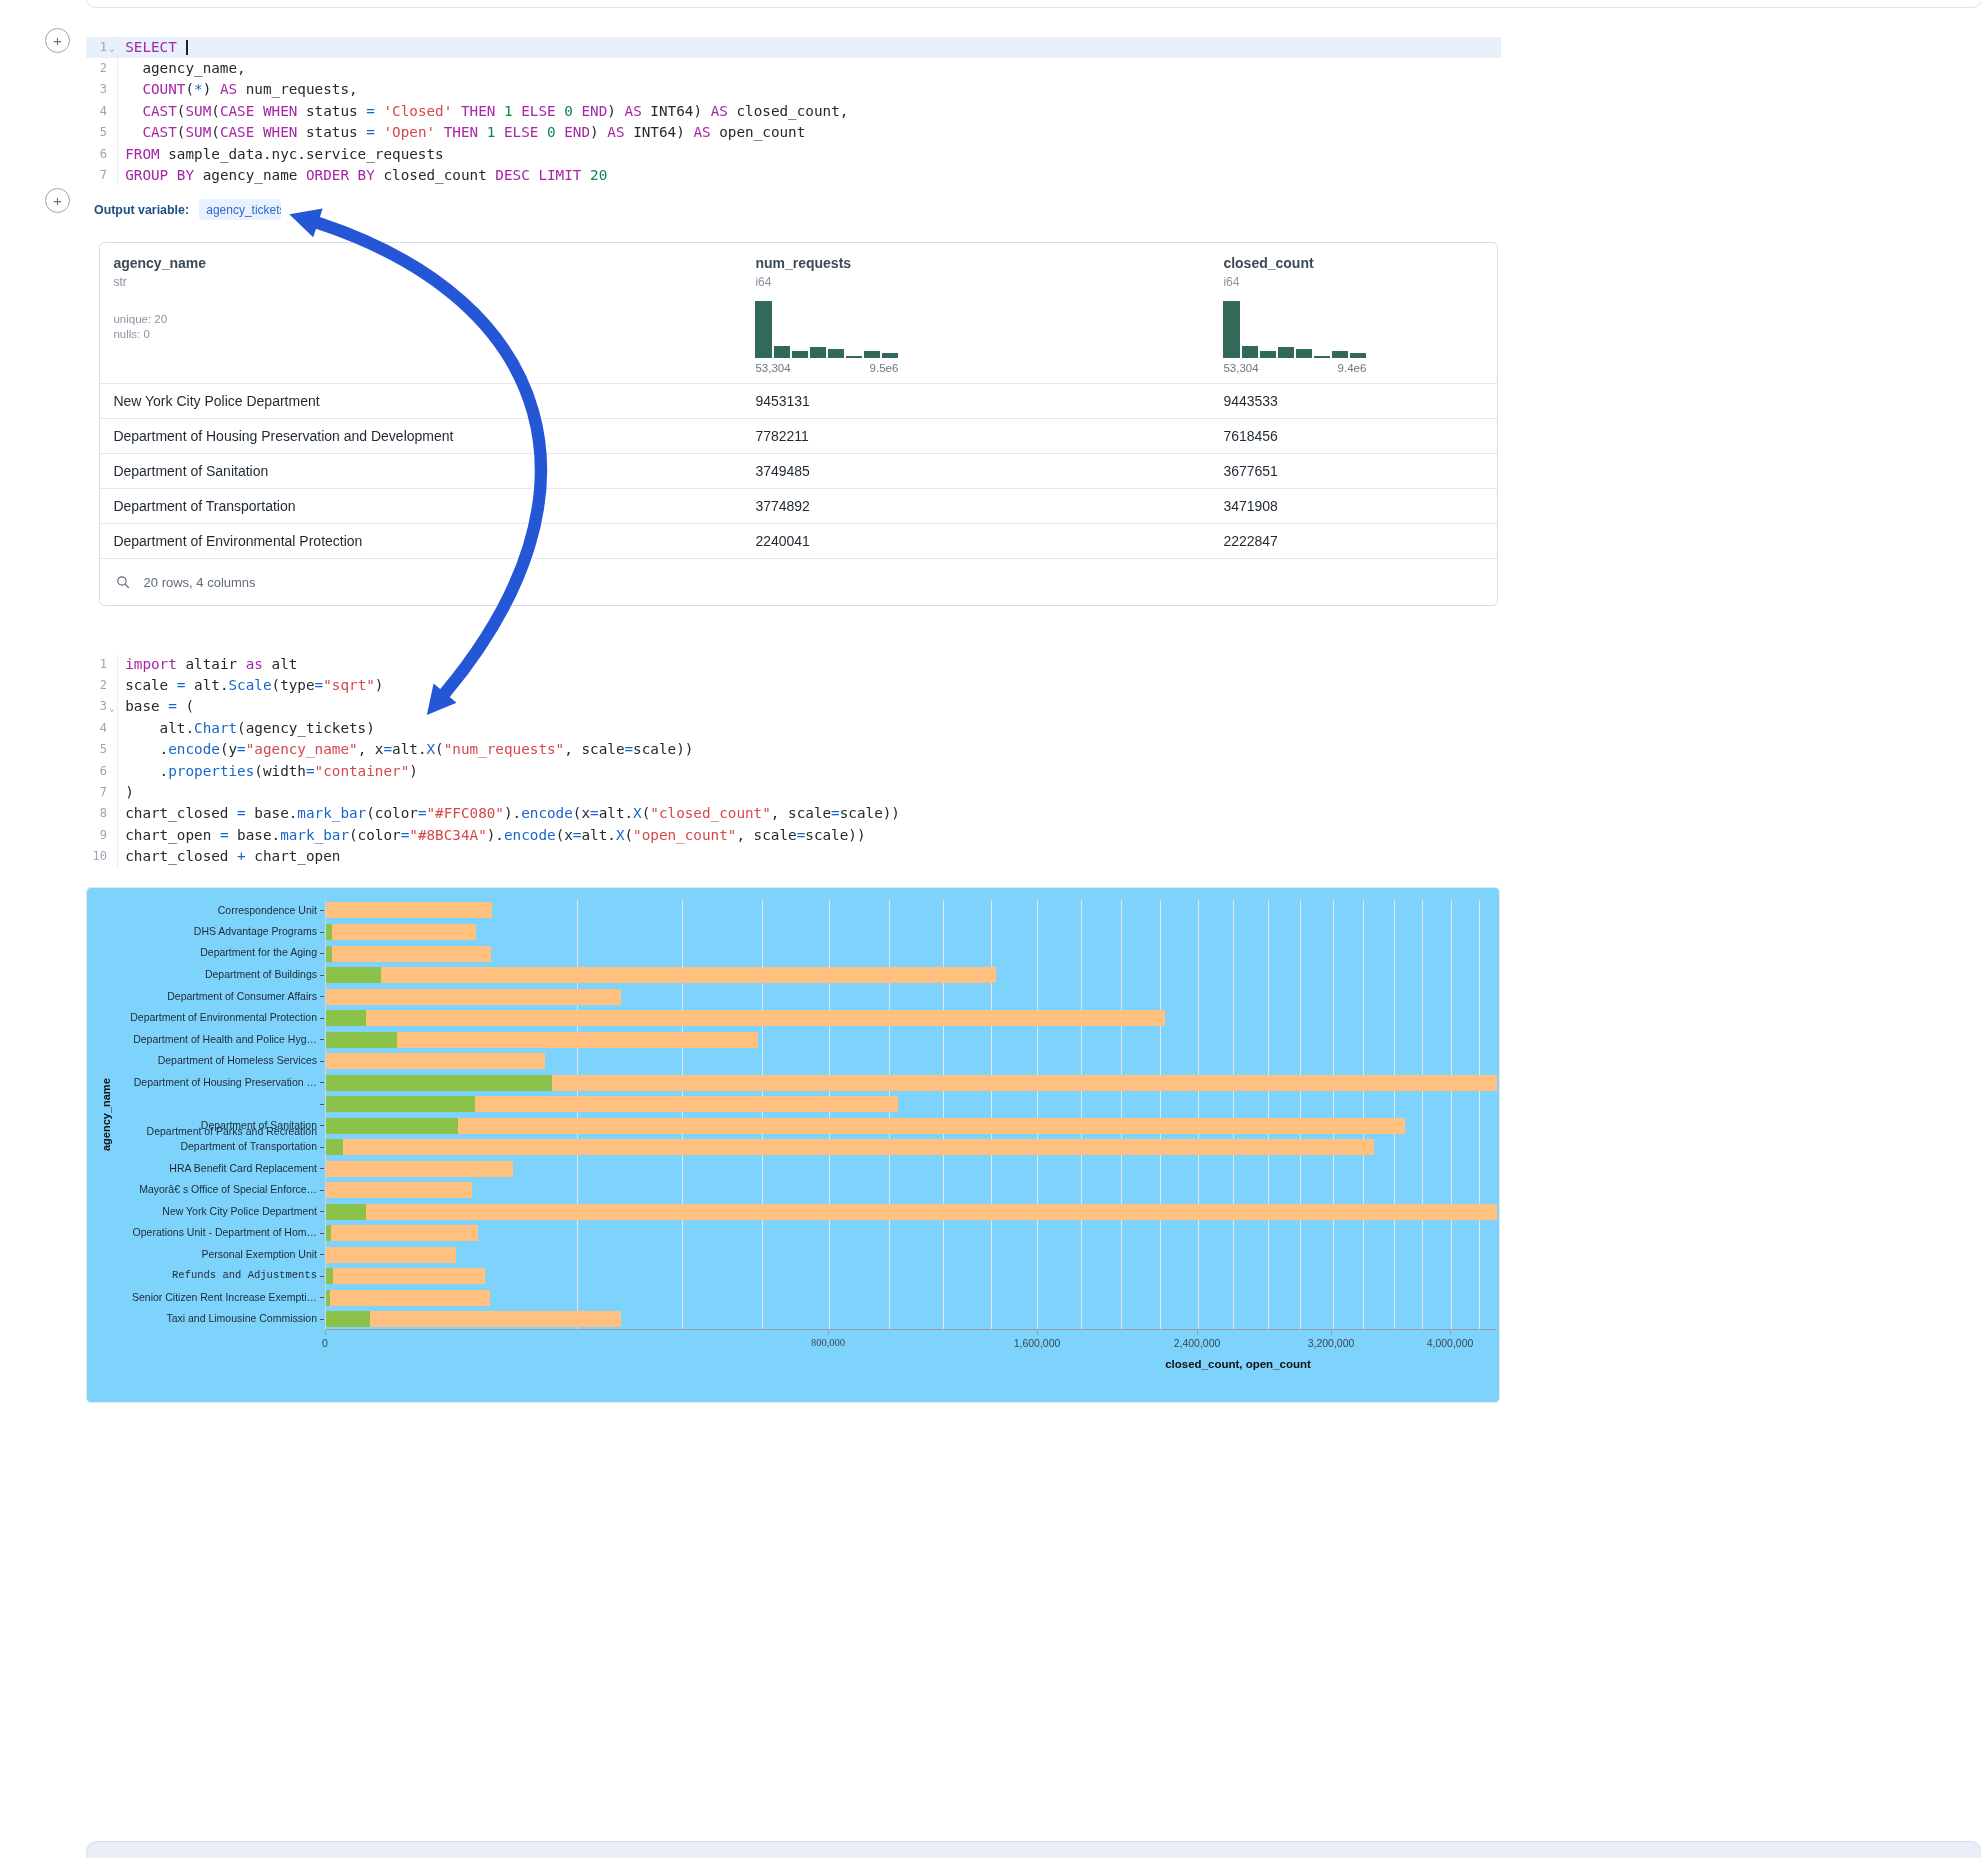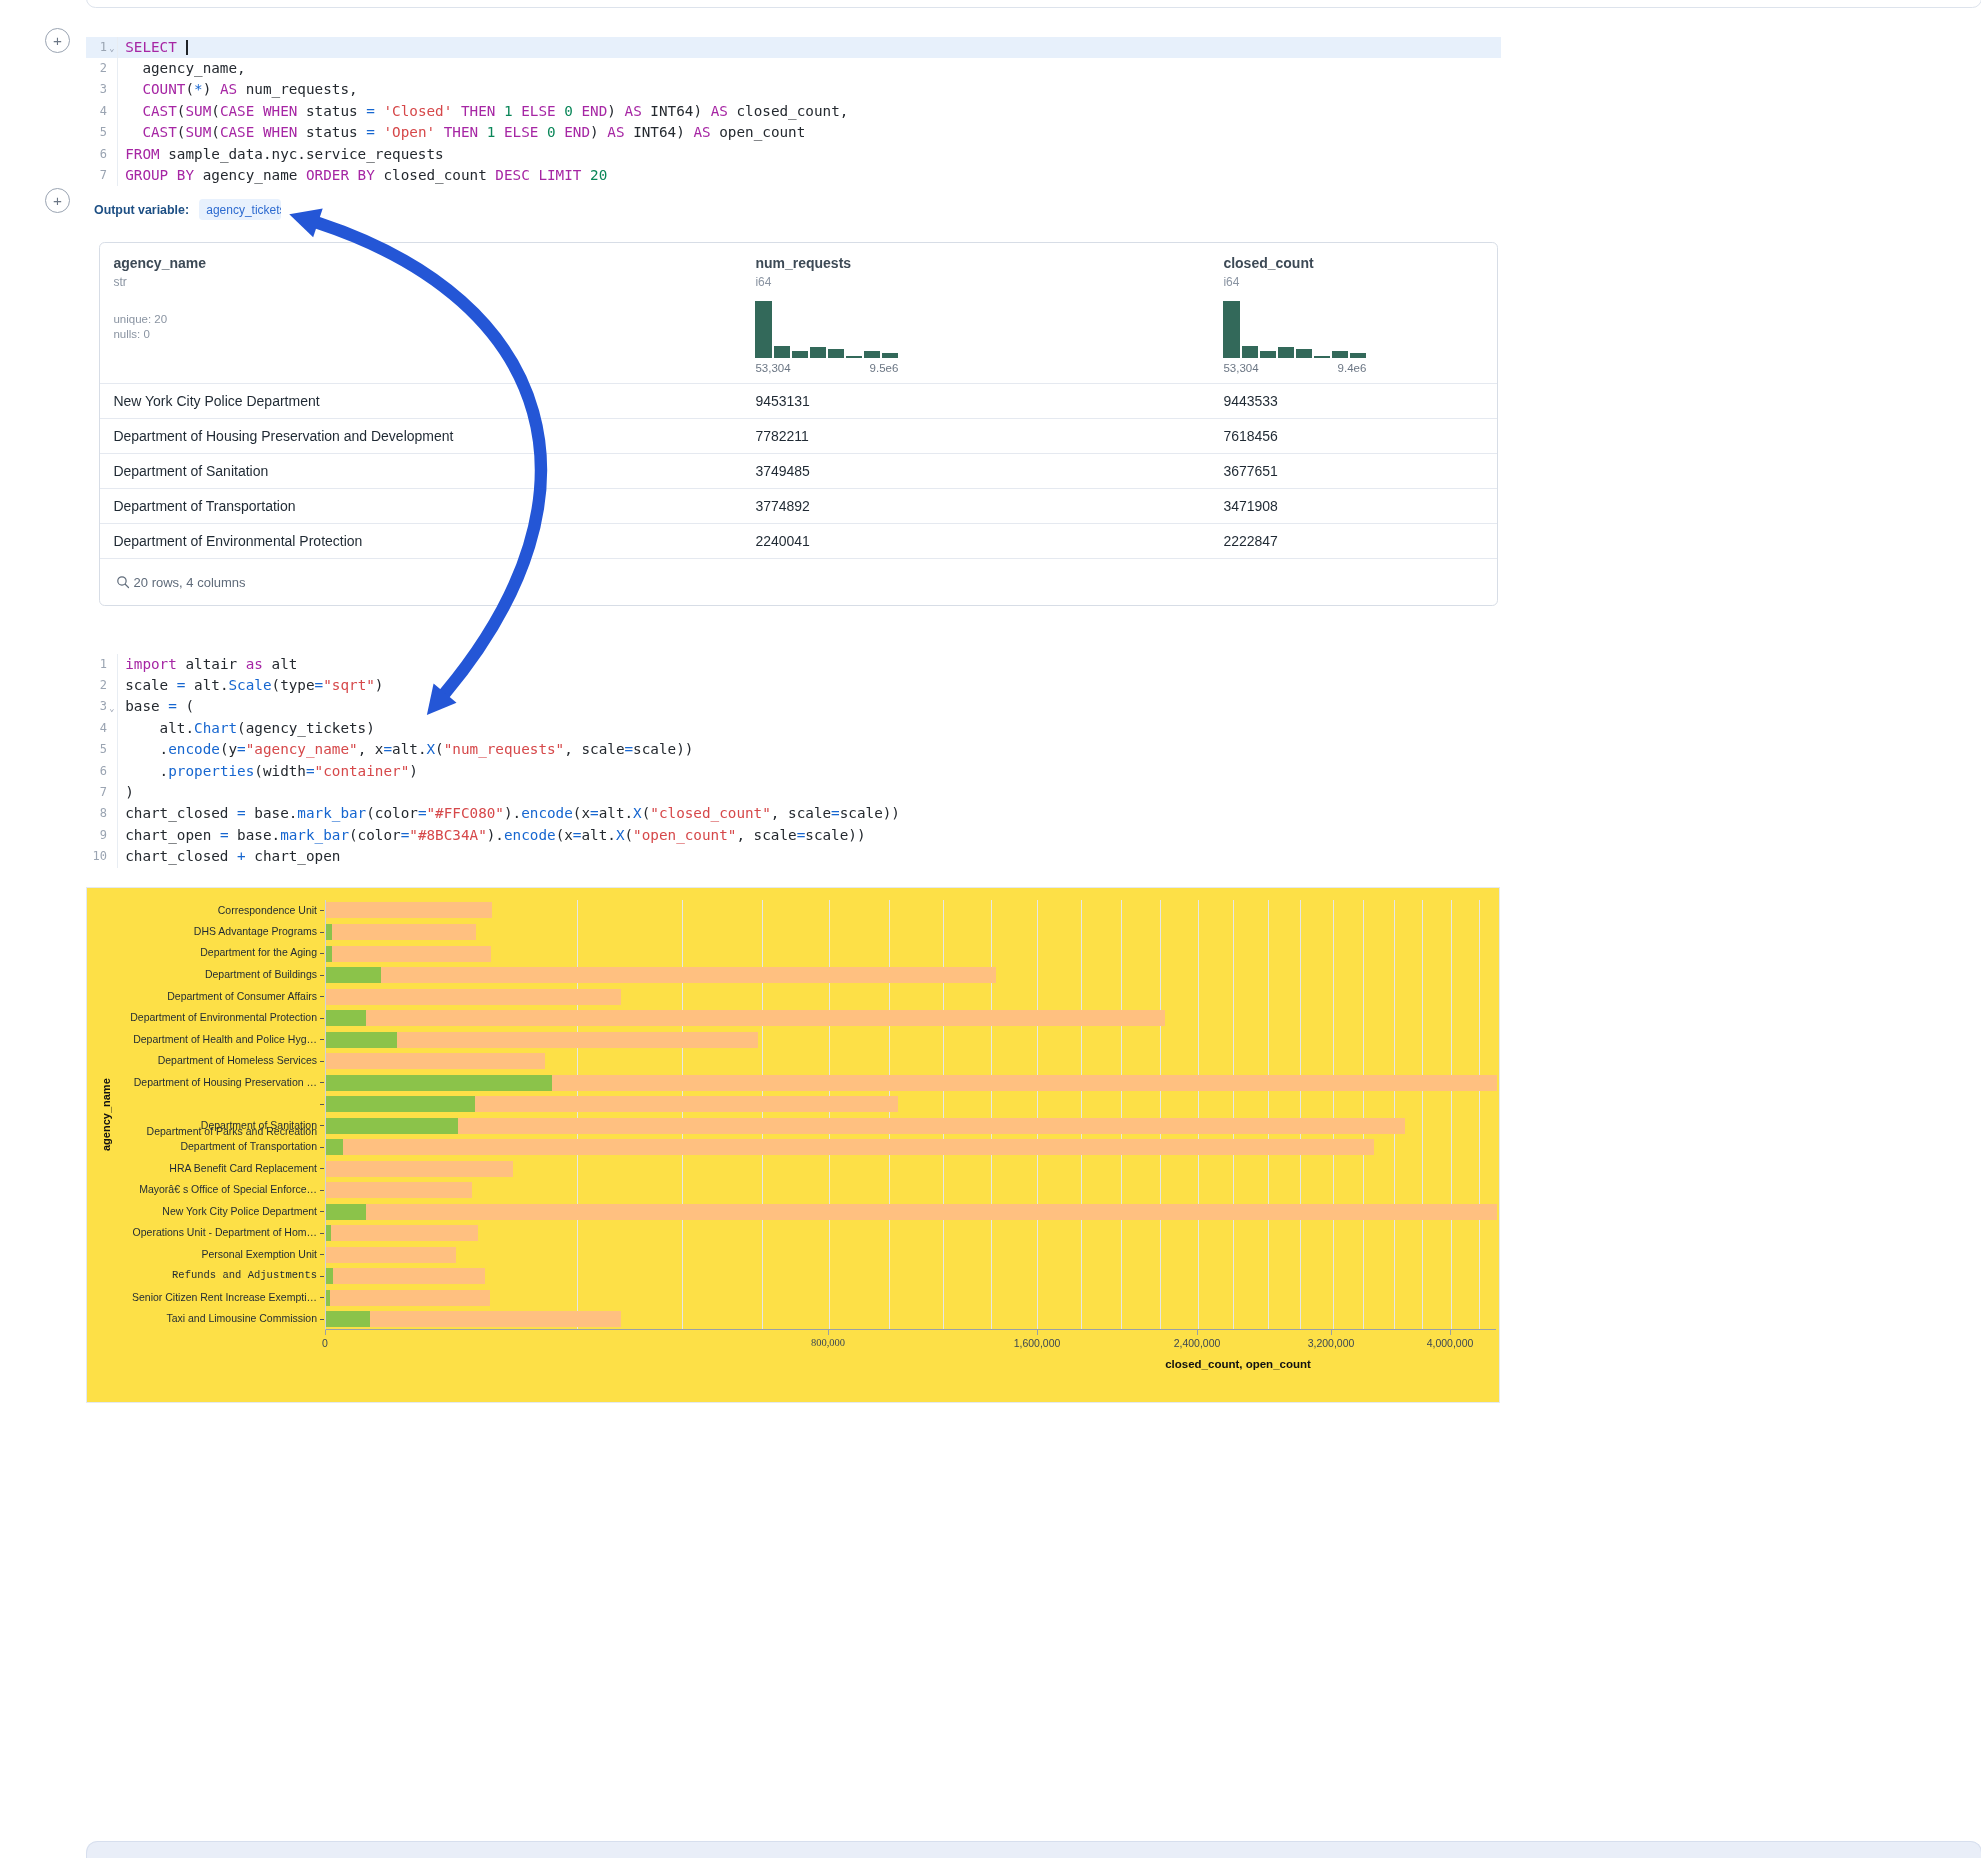--- a/index.html
+++ b/index.html
@@ -41,24 +41,24 @@
   .t-header{display:grid;grid-template-columns:642px 468px 1fr;padding:12.4px 0 9.6px 13.4px;}
   .th-name{font-size:14px;font-weight:bold;color:#3d4a56;}
   .th-type{font-size:12px;color:#8a94a2;margin-top:3.8px;}
   .th-meta{font-size:11.5px;color:#8a94a2;}
   .th-meta.first{margin-top:24px;}
   .th-meta + .th-meta{margin-top:2.9px;}
   .hist{display:flex;align-items:flex-end;gap:1.9px;height:59px;width:143px;margin-top:9.6px;}
   .hist-bar{flex:1;background:#33695a;}
   .hist-minmax{display:flex;justify-content:space-between;width:143px;font-size:11.5px;color:#6b7684;margin-top:3.8px;}
   .t-row{display:grid;grid-template-columns:642px 468px 1fr;padding-left:13.4px;height:35px;align-items:center;border-top:1px solid #e5e9f0;font-size:14px;color:#1f2933;}
-  .t-footer{border-top:1px solid #e5e9f0;height:47px;display:flex;align-items:center;gap:3px;padding-left:16.3px;font-size:13px;color:#5f6b7a;}
-
-  
-  .chart-card{position:absolute;left:86px;top:887px;width:1414px;height:516px;border:1px solid #e4e9f0;border-radius:0;background:#fde047;}
+  .t-footer{border-top:1px solid #e5e9f0;height:47px;display:flex;align-items:center;gap:13px;padding-left:16.3px;font-size:13px;color:#5f6b7a;}
+
+  
+  .chart-card{position:absolute;left:86px;top:887px;width:1414px;height:516px;border:1px solid #e4e9f0;border-radius:5px;background:#7dd3fc;}
   .chart{position:relative;width:100%;height:100%;}
   .plot{position:absolute;border-left:1px solid #cfd4da;border-bottom:1px solid #9aa0a6;}
   .grid{position:absolute;top:0;bottom:0;width:1px;background:#e6e6e6;}
   .bar{position:absolute;left:0;height:16.3px;}
   .ylab{position:absolute;left:25px;width:205px;height:21.5px;line-height:21.5px;text-align:right;font-size:10.5px;color:#1f2933;white-space:nowrap;overflow:hidden;}
   .ytickm{position:absolute;left:233px;width:3.8px;height:1px;background:#555;}
   .xlab{position:absolute;transform:translateX(-50%);font-size:10.5px;color:#3d4852;}
   .xtickm{position:absolute;width:1px;height:4.8px;background:#9aa0a6;}
   .xtitle{position:absolute;transform:translateX(-50%);font-size:11.5px;font-weight:bold;color:#111;white-space:nowrap;}
   .ytitle{position:absolute;left:13.4px;top:93px;height:268px;writing-mode:vertical-rl;transform:rotate(180deg);font-size:11px;font-weight:bold;color:#111;display:flex;align-items:center;justify-content:center;}

